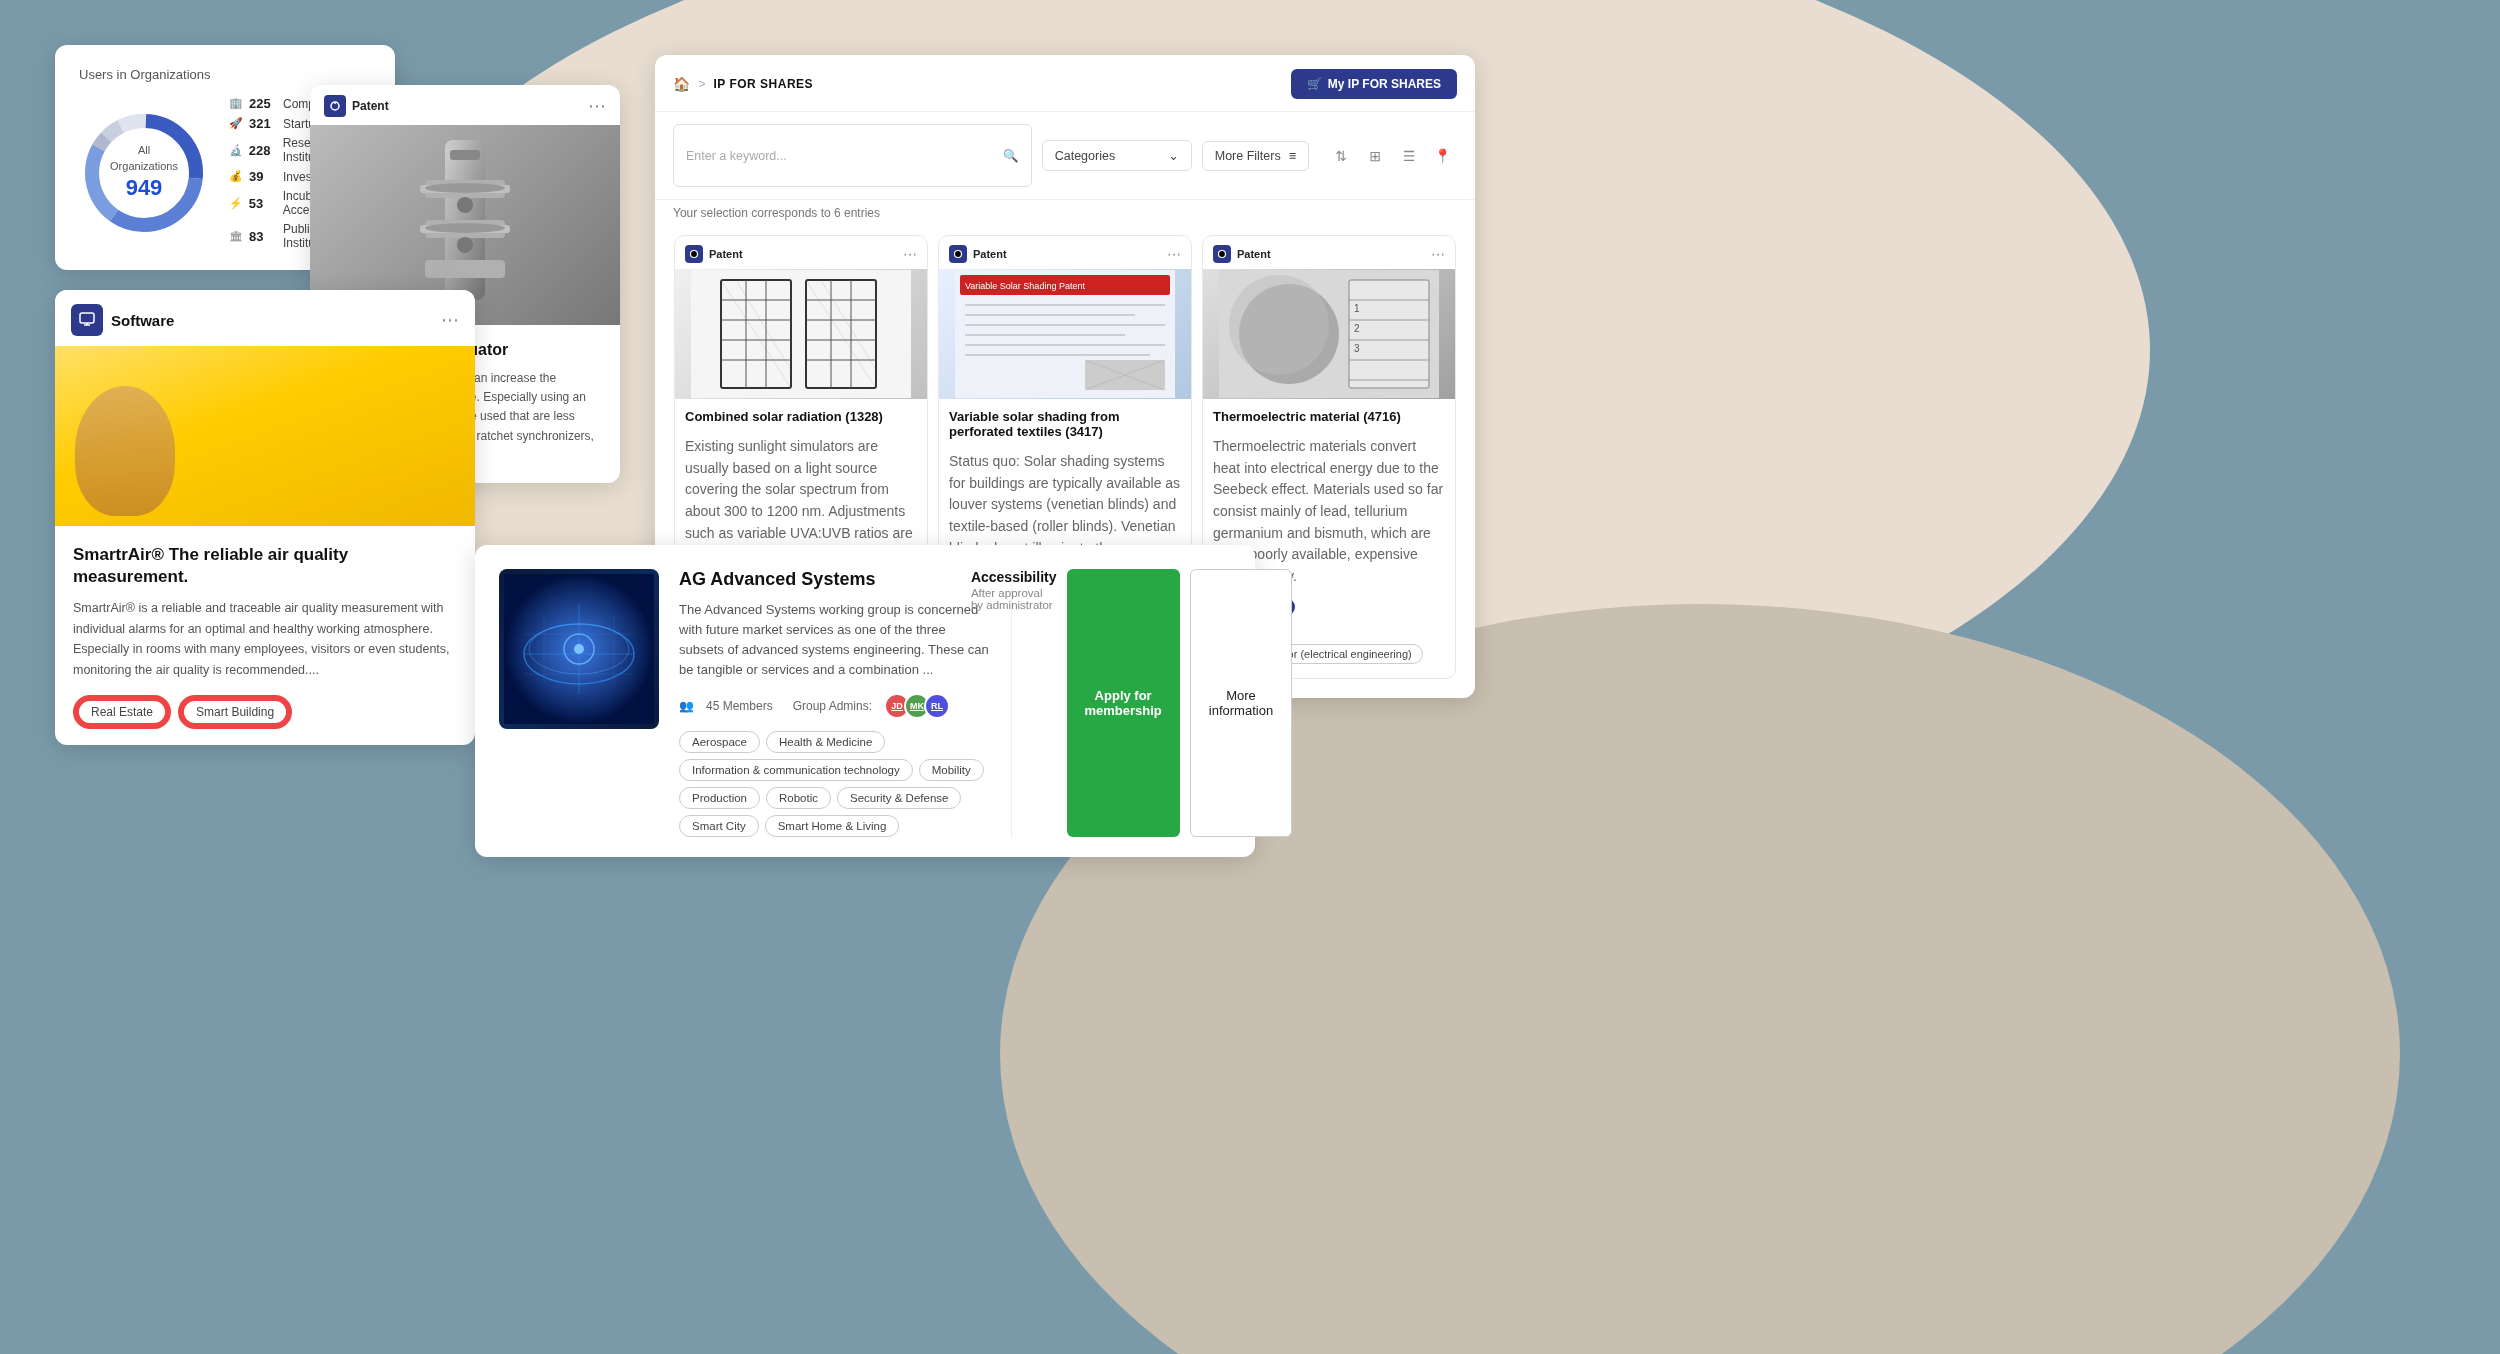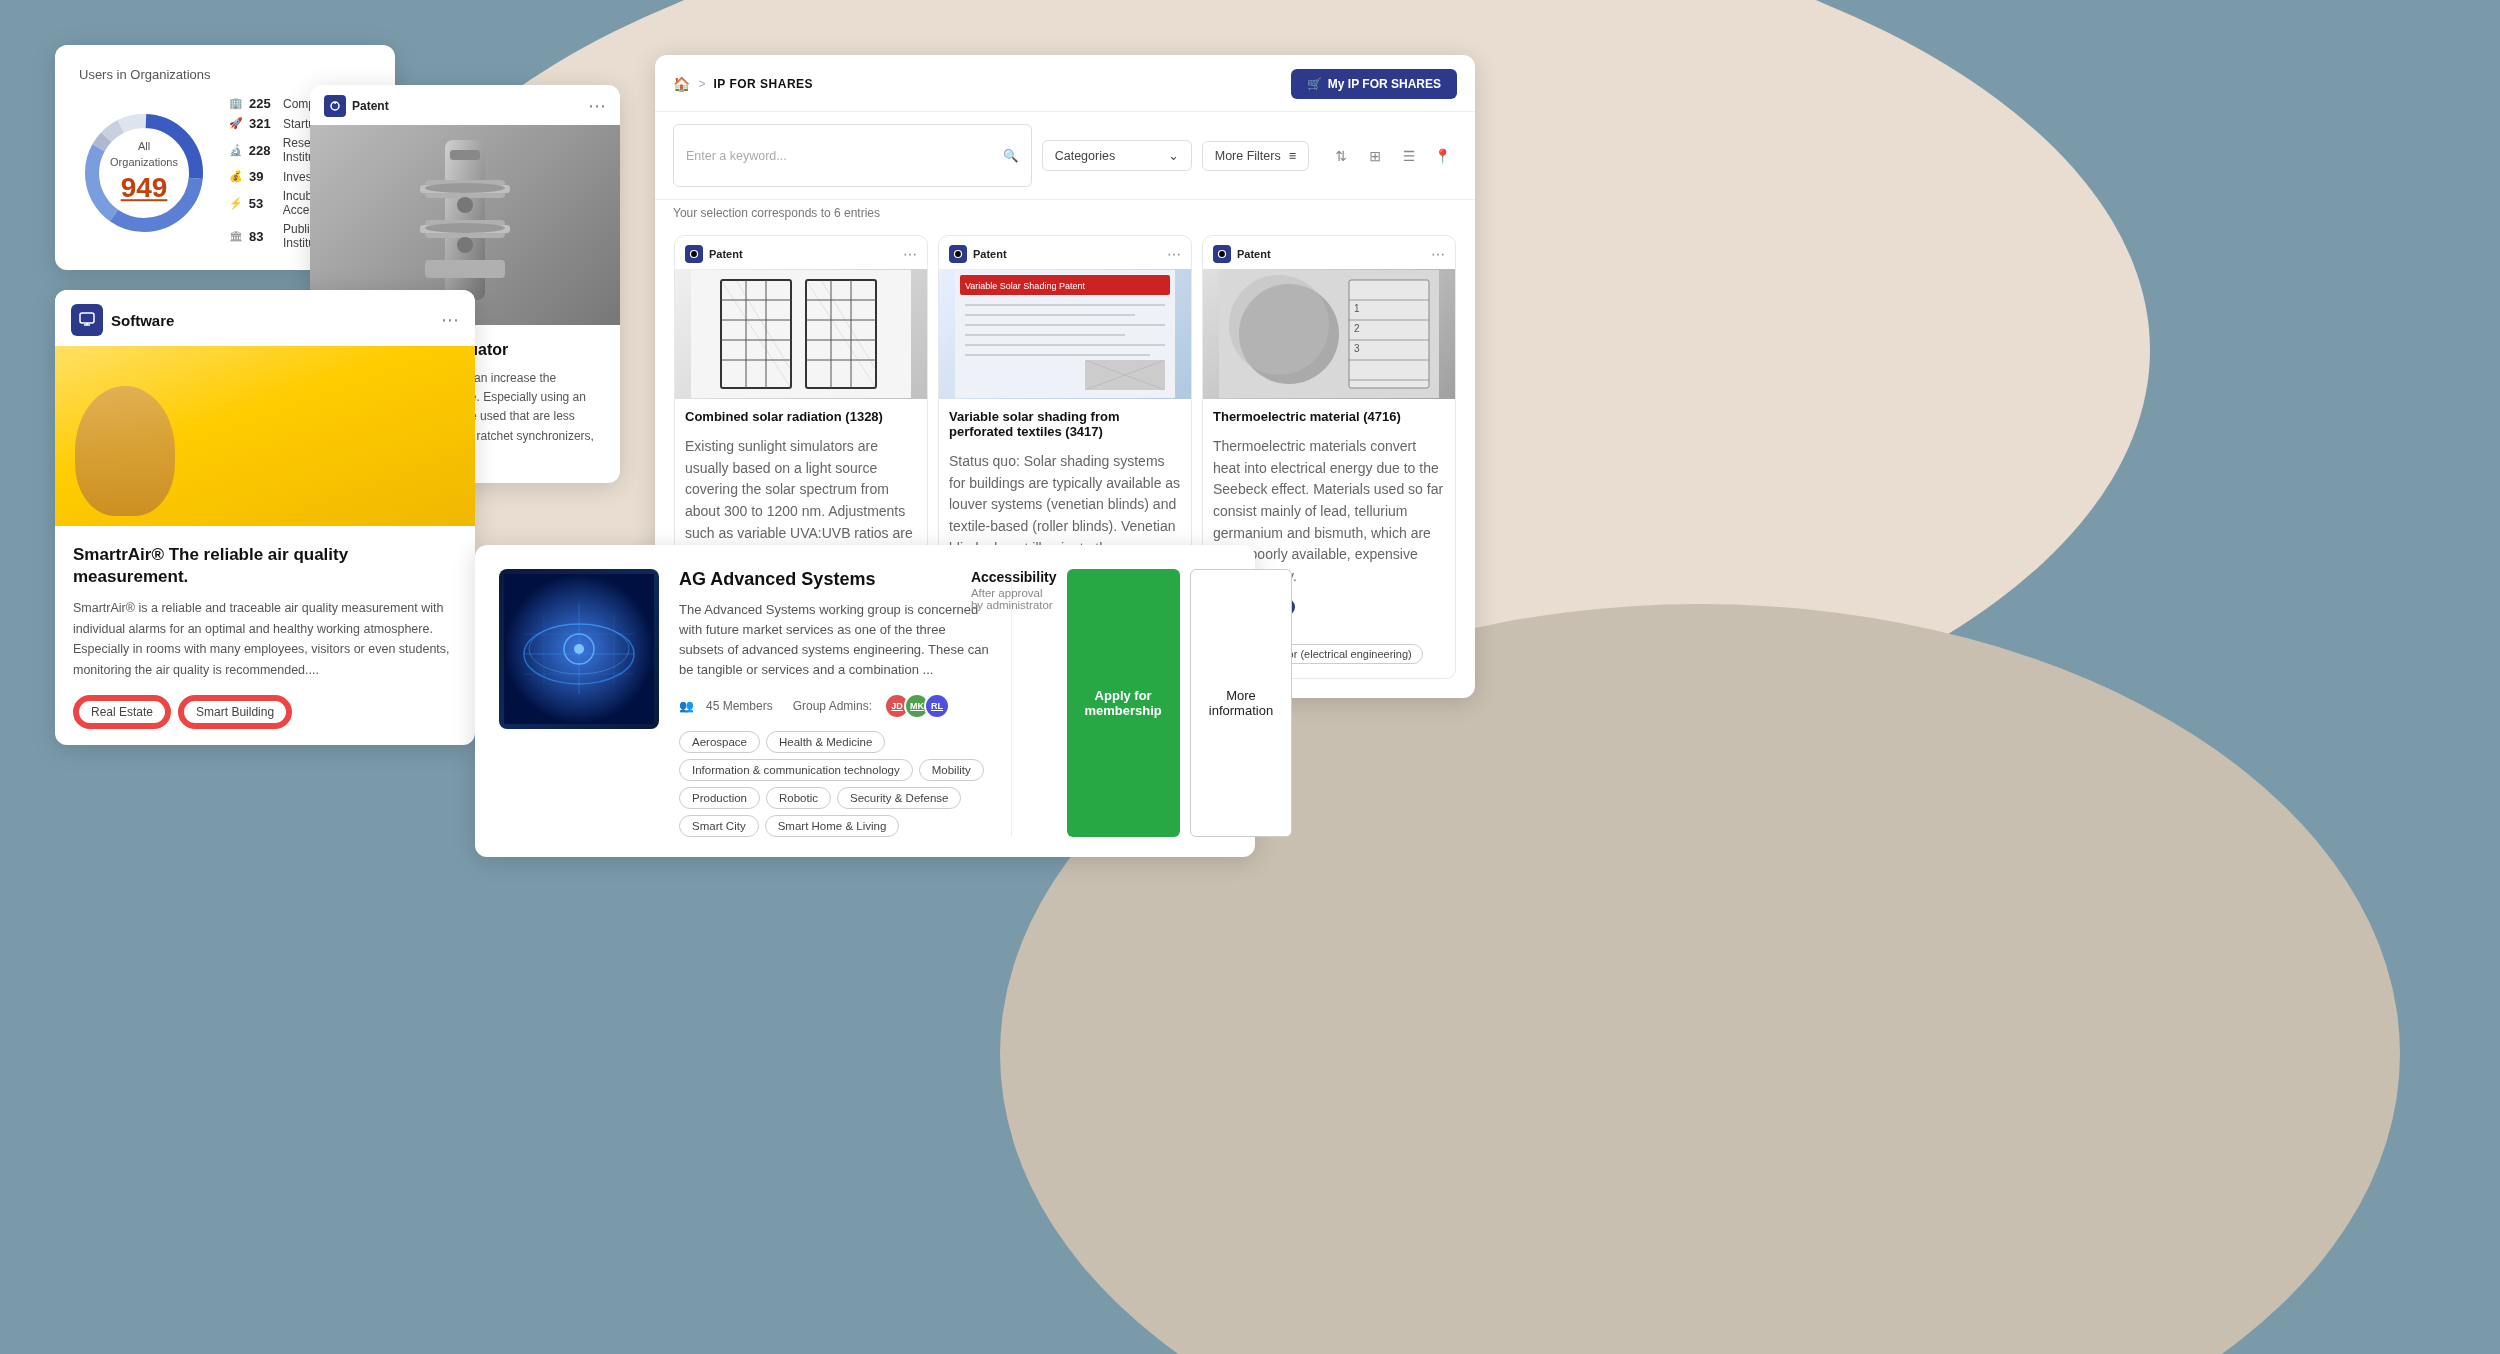--- a/index.html
+++ b/index.html
@@ -81,25 +81,24 @@
       top: 50%;
       left: 50%;
       transform: translate(-50%, -50%);
       text-align: center;
       font-size: 12px;
       color: #444;
       font-weight: 500;
       line-height: 1.3;
     }
     .org-donut-label .big-num {
-      font-size: 28px;
+      font-size: 22px;
       font-weight: 700;
-      color: #c2410c;
+      color: #1d4ed8;
       display: block;
-      text-decoration: underline;
     }
     .org-stats {
       display: flex;
       flex-direction: column;
       gap: 5px;
       font-size: 12px;
     }
     .org-stat-row {
       display: flex;
       align-items: center;

